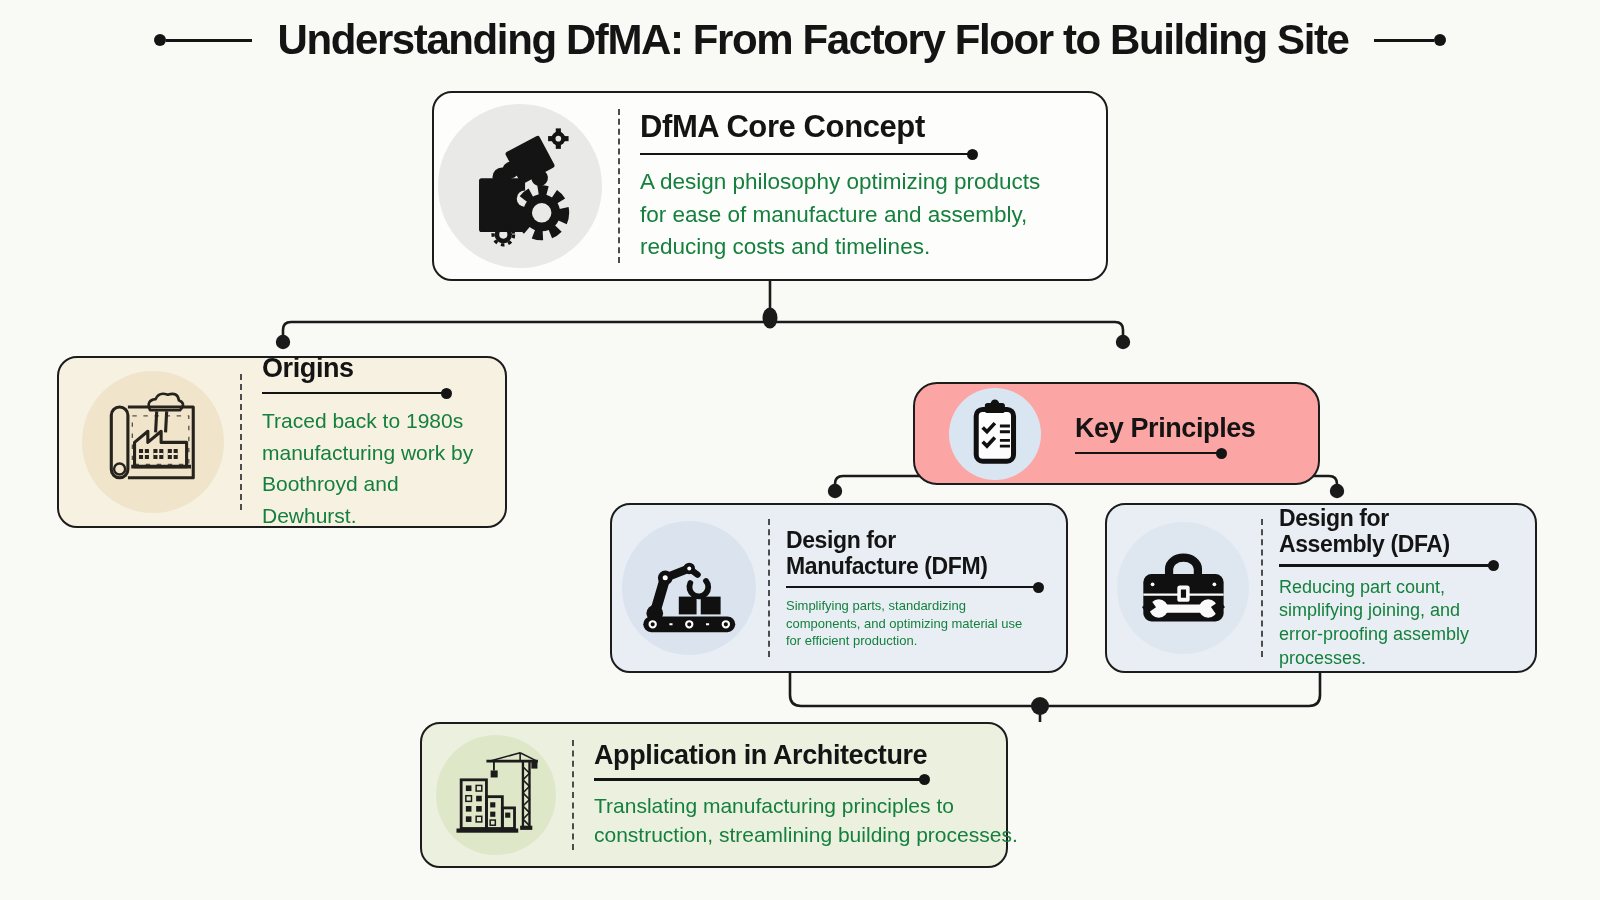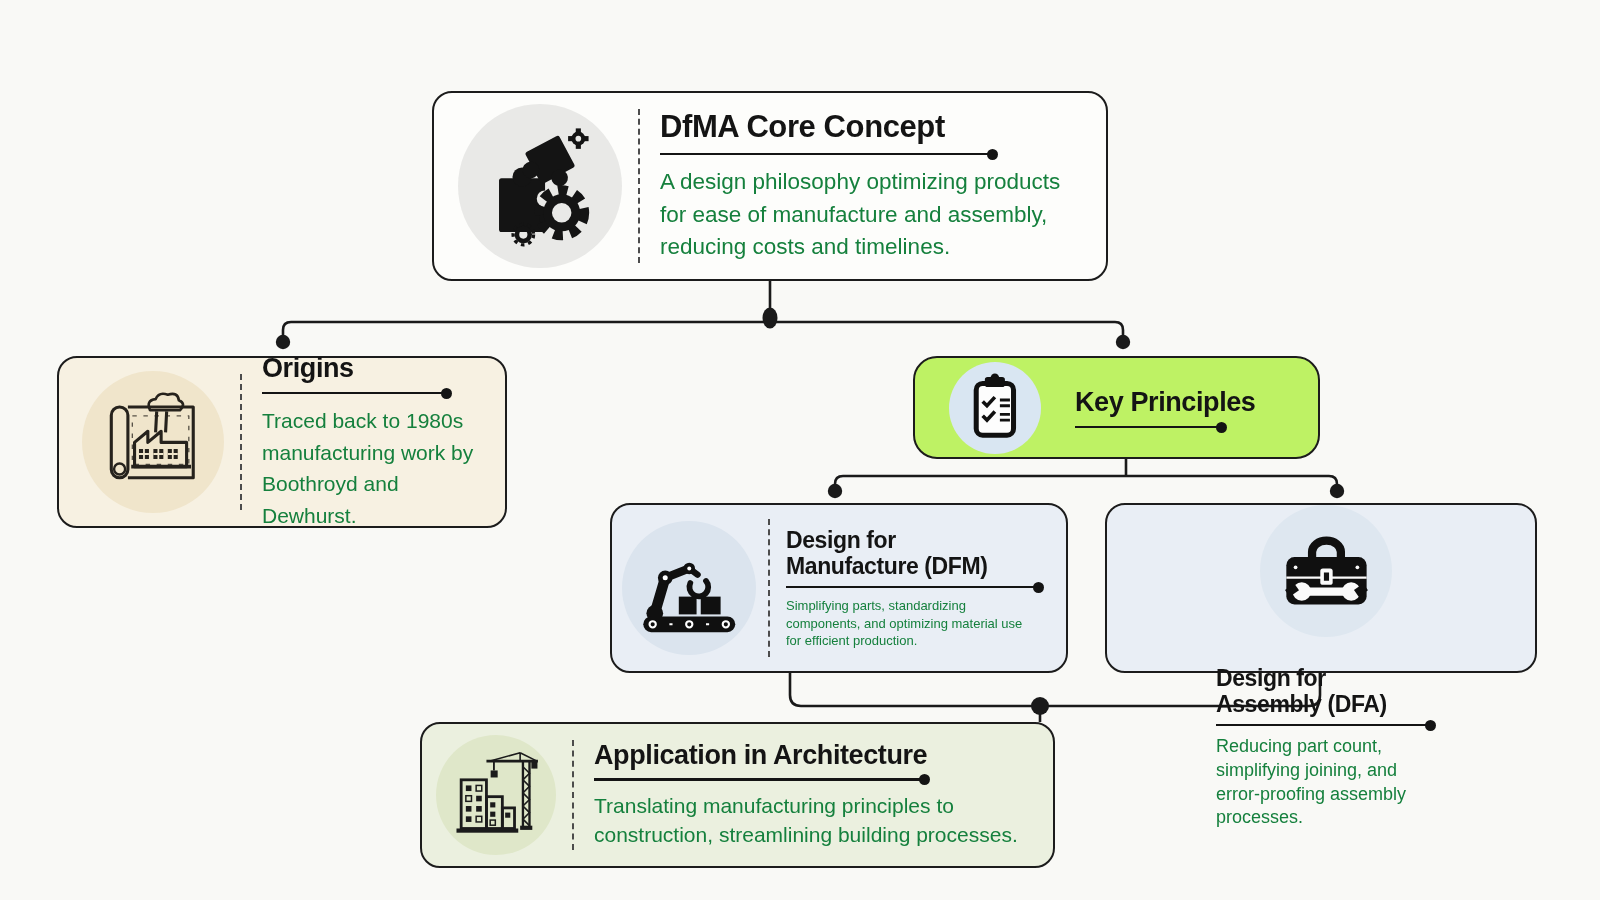--- a/index.html
+++ b/index.html
@@ -69,21 +69,21 @@
     content: "";
     position: absolute;
     right: -6px; top: -4.4px;
     width: 11px; height: 11px;
     border-radius: 50%;
     background: #141414;
   }
   .card-desc { color: #15803d; }
 
   
-  #card-core { left: 432px; top: 91px; width: 676px; height: 190px; padding-left: 24px; }
+  #card-core { left: 432px; top: 91px; width: 676px; height: 190px; padding-left: 4px; }
   #card-core .icon-circle { width: 164px; height: 164px; }
   #card-core .card-title { font-size: 31px; }
   #card-core .underline { width: 332px; }
   #card-core .card-desc { font-size: 22.5px; line-height: 1.43; width: 424px; }
 
   
   #card-origins { left: 57px; top: 356px; width: 450px; height: 172px; padding-left: 23px; }
   #card-origins .icon-circle { width: 142px; height: 142px; }
   #card-origins .card-title { font-size: 27px; }
   #card-origins .underline { width: 184px; }
@@ -98,39 +98,50 @@
 
   
   #card-dfm { left: 610px; top: 503px; width: 458px; height: 170px; padding-left: 10px; }
   #card-dfm .icon-circle { width: 134px; height: 134px; }
   #card-dfm .vdivider { margin: 14px 16px 14px 12px; }
   #card-dfm .card-title { font-size: 23px; width: 240px; }
   #card-dfm .underline { width: 252px; margin: 7px 0 9px; }
   #card-dfm .card-desc { font-size: 13px; line-height: 1.32; width: 248px; }
 
   
-  #card-dfa { left: 1105px; top: 503px; width: 432px; height: 170px; padding-left: 10px; flex-direction: column; }
+  #card-dfa { left: 1105px; top: 503px; width: 432px; height: 170px; padding-left: 10px; }
   #card-dfa .icon-circle { width: 132px; height: 132px; }
   #card-dfa .vdivider { margin: 14px 16px 14px 12px; }
   #card-dfa .card-title { font-size: 23px; width: 220px; }
   #card-dfa .underline { width: 214px; margin: 7px 0 9px; }
   #card-dfa .card-desc { font-size: 18px; line-height: 1.32; width: 218px; }
 
   
-  #card-app { left: 420px; top: 722px; width: 635px; height: 146px; padding-left: 14px; }
+  #card-app { left: 420px; top: 722px; width: 588px; height: 146px; padding-left: 14px; }
   #card-app .icon-circle { width: 120px; height: 120px; }
   #card-app .card-title { font-size: 27px; }
   #card-app .underline { width: 330px; margin: 8px 0 10px; }
   #card-app .card-desc { font-size: 21px; line-height: 1.42; width: 448px; }
 </style>
 </head>
 <body>
 
 <div class="canvas" style="background-color: rgb(249, 249, 246);">
 
+  <div class="title-row">
+    <span class="deco left">
+      <span class="deco-dot"></span>
+      <span class="deco-line"></span>
+    </span>
+    <h1 class="title">Understanding DfMA: From Factory Floor to Building Site</h1>
+    <span class="deco right">
+      <span class="deco-line"></span>
+      <span class="deco-dot"></span>
+    </span>
+  </div>
 
   <svg class="connectors" width="1600" height="900" viewBox="0 0 1600 900">
     <g stroke="#1a1a1a" stroke-width="2.6" fill="none">
       <path d="M770 281 V313"></path>
       <path d="M283 341 V330 Q283 322 291 322 H1115 Q1123 322 1123 330 V341"></path>
       <path d="M1126 459 V476"></path>
       <path d="M835 490 V484 Q835 476 843 476 H1329 Q1337 476 1337 484 V490"></path>
       <path d="M790 673 V695 Q790 706 801 706 H1309 Q1320 706 1320 695 V673"></path>
       <path d="M1040 706 V722"></path>
     </g>
@@ -207,21 +218,21 @@
       </svg>
     </div>
     <div class="vdivider"></div>
     <div class="card-body">
       <h2 class="card-title">Origins</h2>
       <div class="underline"></div>
       <p class="card-desc">Traced back to 1980s manufacturing work by Boothroyd and Dewhurst.</p>
     </div>
   </section>
 
-  <section class="card" id="card-kp" style="background-color: #bef264;">
+  <section class="card" id="card-kp" style="background-color: #fca5a5; margin-top: 26px;">
     <div class="icon-circle" style="background-color: rgb(217, 230, 242);">
       <svg viewBox="0 0 100 100">
         <rect x="24" y="16" width="52" height="72" rx="9" fill="#fdfdfd" stroke="#101010" stroke-width="7"></rect>
         <circle cx="50" cy="8" r="6" fill="#101010"></circle>
         <rect x="36" y="7" width="28" height="14" rx="4" fill="#101010"></rect>
         <g fill="none" stroke="#101010">
           <path d="M33 41 l6 6 11-12" stroke-width="5"></path>
           <path d="M57 39 h14 M57 47 h14" stroke-width="4"></path>
           <path d="M33 61 l6 6 11-12" stroke-width="5"></path>
           <path d="M57 59 h14 M57 67 h14" stroke-width="4"></path>

